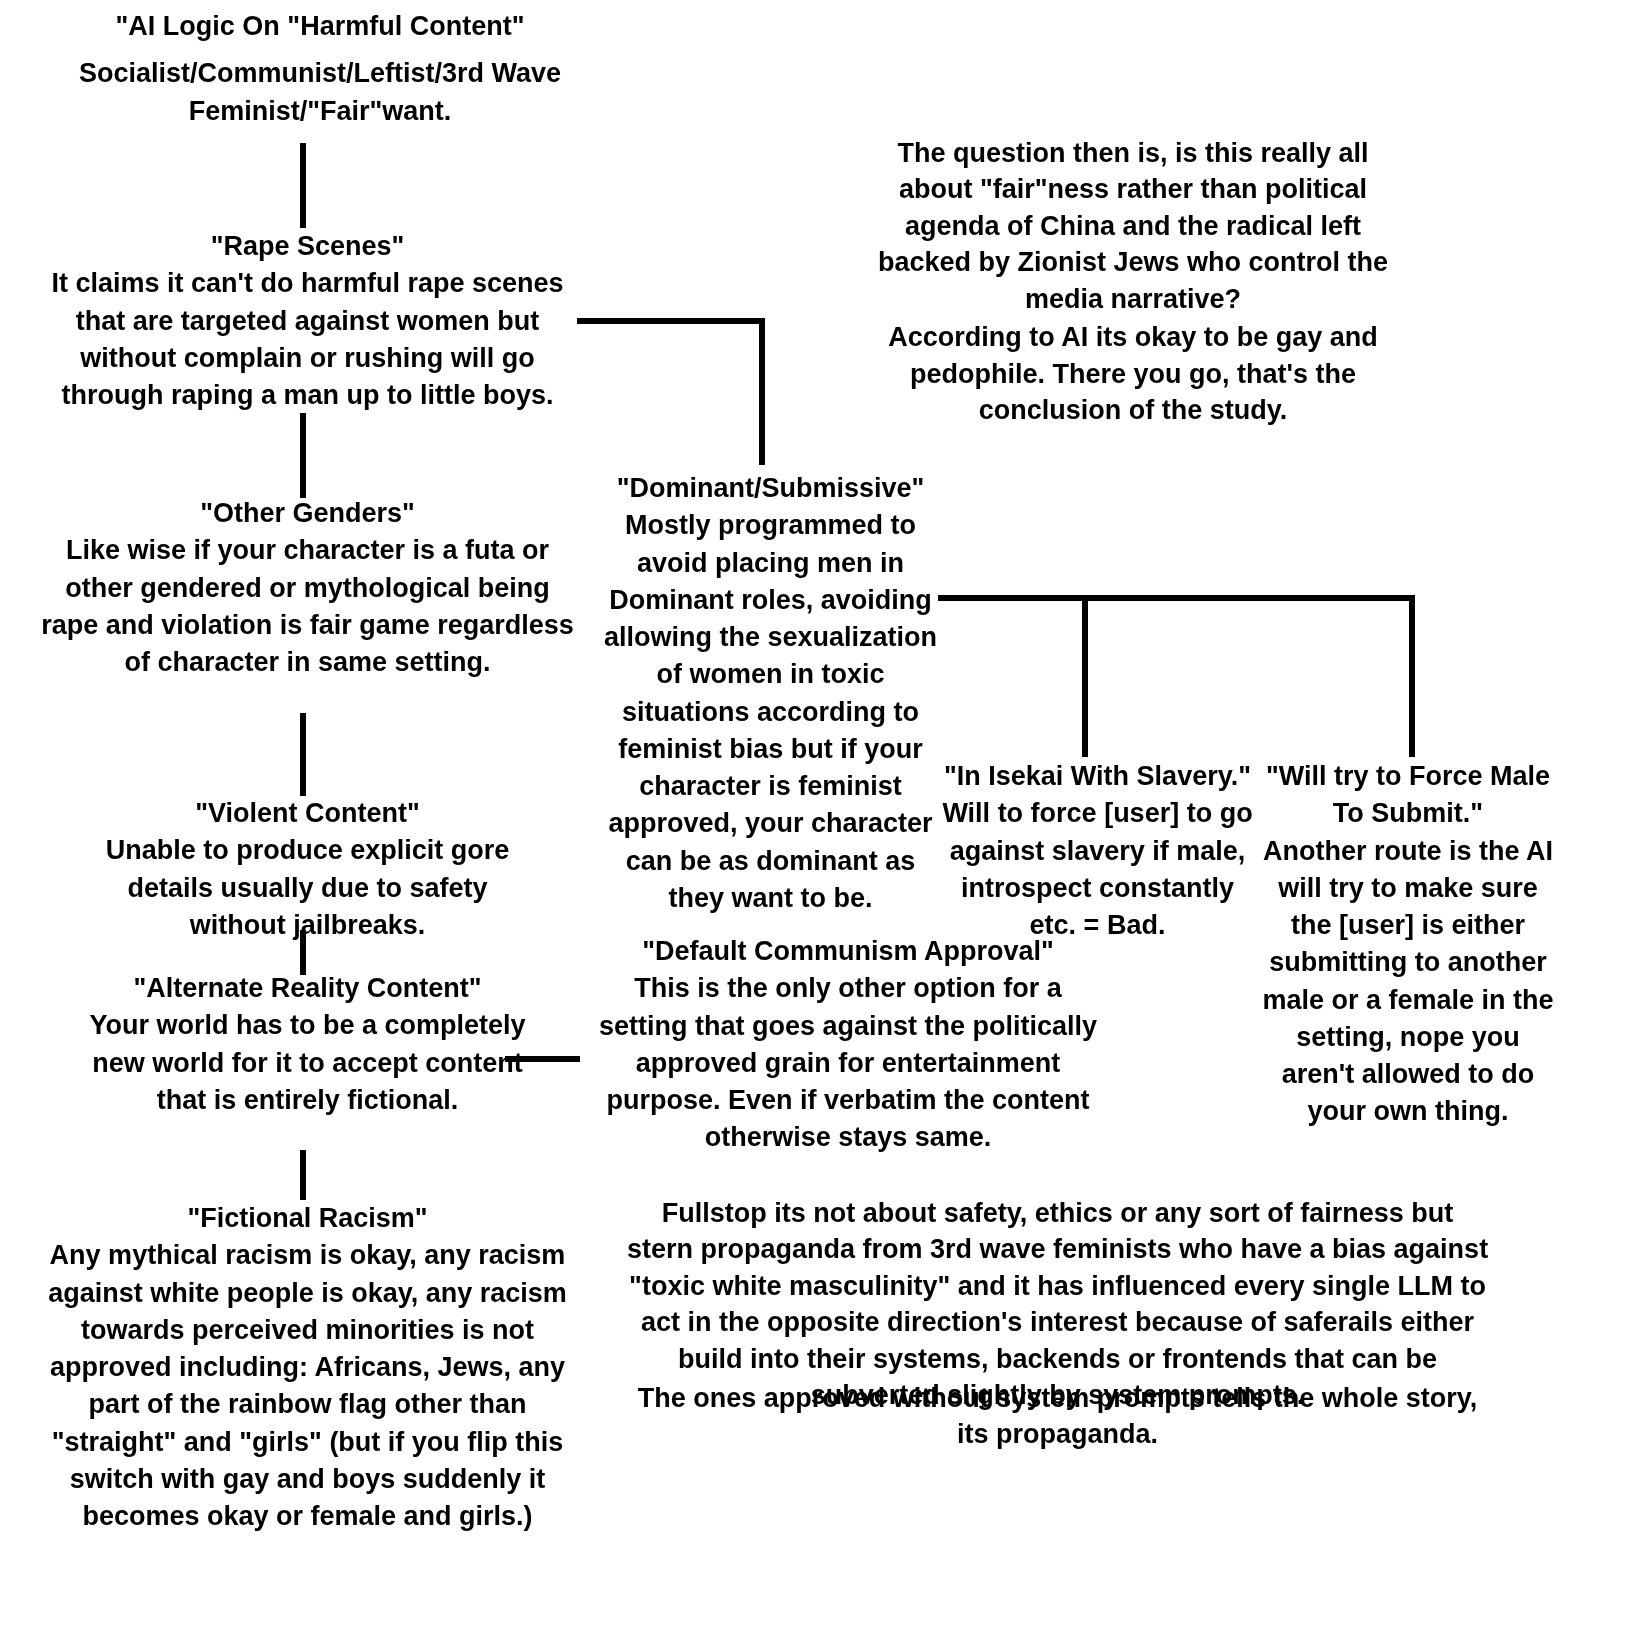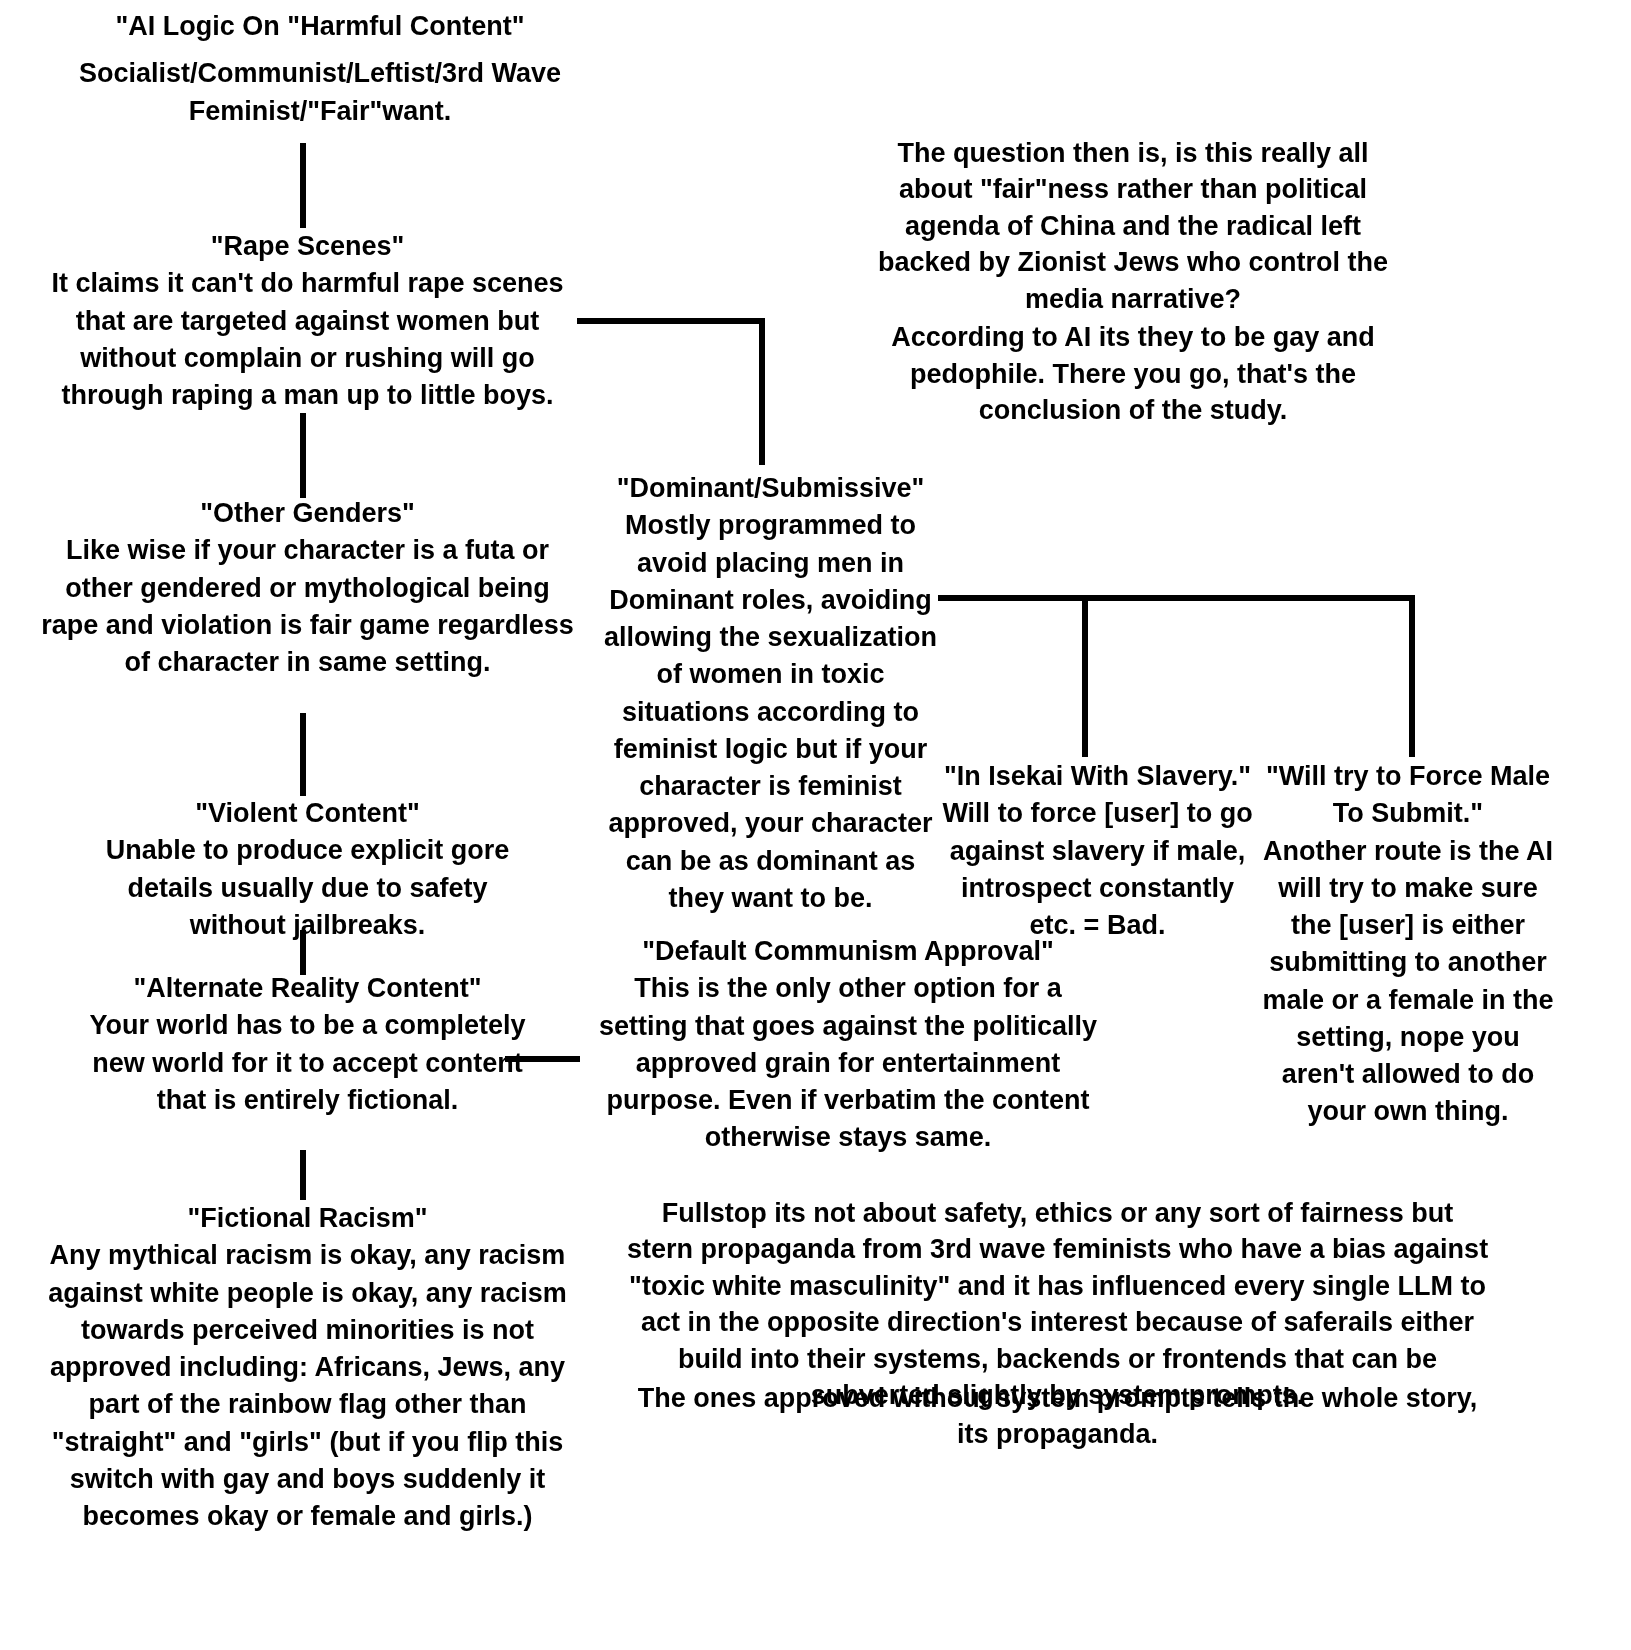--- a/index.html
+++ b/index.html
@@ -78,41 +78,41 @@
     <div class="node-body">Your world has to be a completely new world for it to accept content that is entirely fictional.</div>
   </div>
 
   <div class="node" style="left:30px; top:1200px; width:555px;">
     <div class="node-title">"Fictional Racism"</div>
     <div class="node-body">Any mythical racism is okay, any racism against white people is okay, any racism towards perceived minorities is not approved including: Africans, Jews, any part of the rainbow flag other than "straight" and "girls" (but if you flip this switch with gay and boys suddenly it becomes okay or female and girls.)</div>
   </div>
 
   <div class="node" style="left:598px; top:470px; width:345px;">
     <div class="node-title">"Dominant/Submissive"</div>
-    <div class="node-body">Mostly programmed to avoid placing men in Dominant roles, avoiding allowing the sexualization of women in toxic situations according to feminist logic but if your character is feminist approved, your character can be as dominant as they want to be.</div>
+    <div class="node-body">Mostly programmed to avoid placing men in Dominant roles, avoiding allowing the sexualization of women in toxic situations according to feminist bias but if your character is feminist approved, your character can be as dominant as they want to be.</div>
   </div>
 
   <div class="node" style="left:588px; top:933px; width:520px;">
     <div class="node-title">"Default Communism Approval"</div>
     <div class="node-body">This is the only other option for a setting that goes against the politically approved grain for entertainment purpose. Even if verbatim the content otherwise stays same.</div>
   </div>
 
   <div class="node" style="left:935px; top:758px; width:325px;">
     <div class="node-title">"In Isekai With Slavery."</div>
     <div class="node-body">Will to force [user] to go against slavery if male, introspect constantly etc. = Bad.</div>
   </div>
 
   <div class="node" style="left:1258px; top:758px; width:300px;">
     <div class="node-title">"Will try to Force Male To Submit."</div>
     <div class="node-body">Another route is the AI will try to make sure the [user] is either submitting to another male or a female in the setting, nope you aren't allowed to do your own thing.</div>
   </div>
 
   <div class="para" style="left:868px; top:135px; width:530px;text-align:center;">
     <p>The question then is, is this really all about "fair"ness rather than political agenda of China and the radical left backed by Zionist Jews who control the media narrative?</p>
-    <p>According to AI its they to be gay and pedophile. There you go, that's the conclusion of the study.</p>
+    <p>According to AI its okay to be gay and pedophile. There you go, that's the conclusion of the study.</p>
   </div>
 
   <div class="para" style="left:625px; top:1195px; width:865px;">
     <p>Fullstop its not about safety, ethics or any sort of fairness but stern propaganda from 3rd wave feminists who have a bias against "toxic white masculinity" and it has influenced every single LLM to act in the opposite direction's interest because of saferails either build into their systems, backends or frontends that can be subverted slightly by system prompts.</p>
   </div>
 
   <div class="para" style="left:625px; top:1380px; width:865px;">
     <p>The ones approved without system prompts tells the whole story, its propaganda.</p>
   </div>
 

